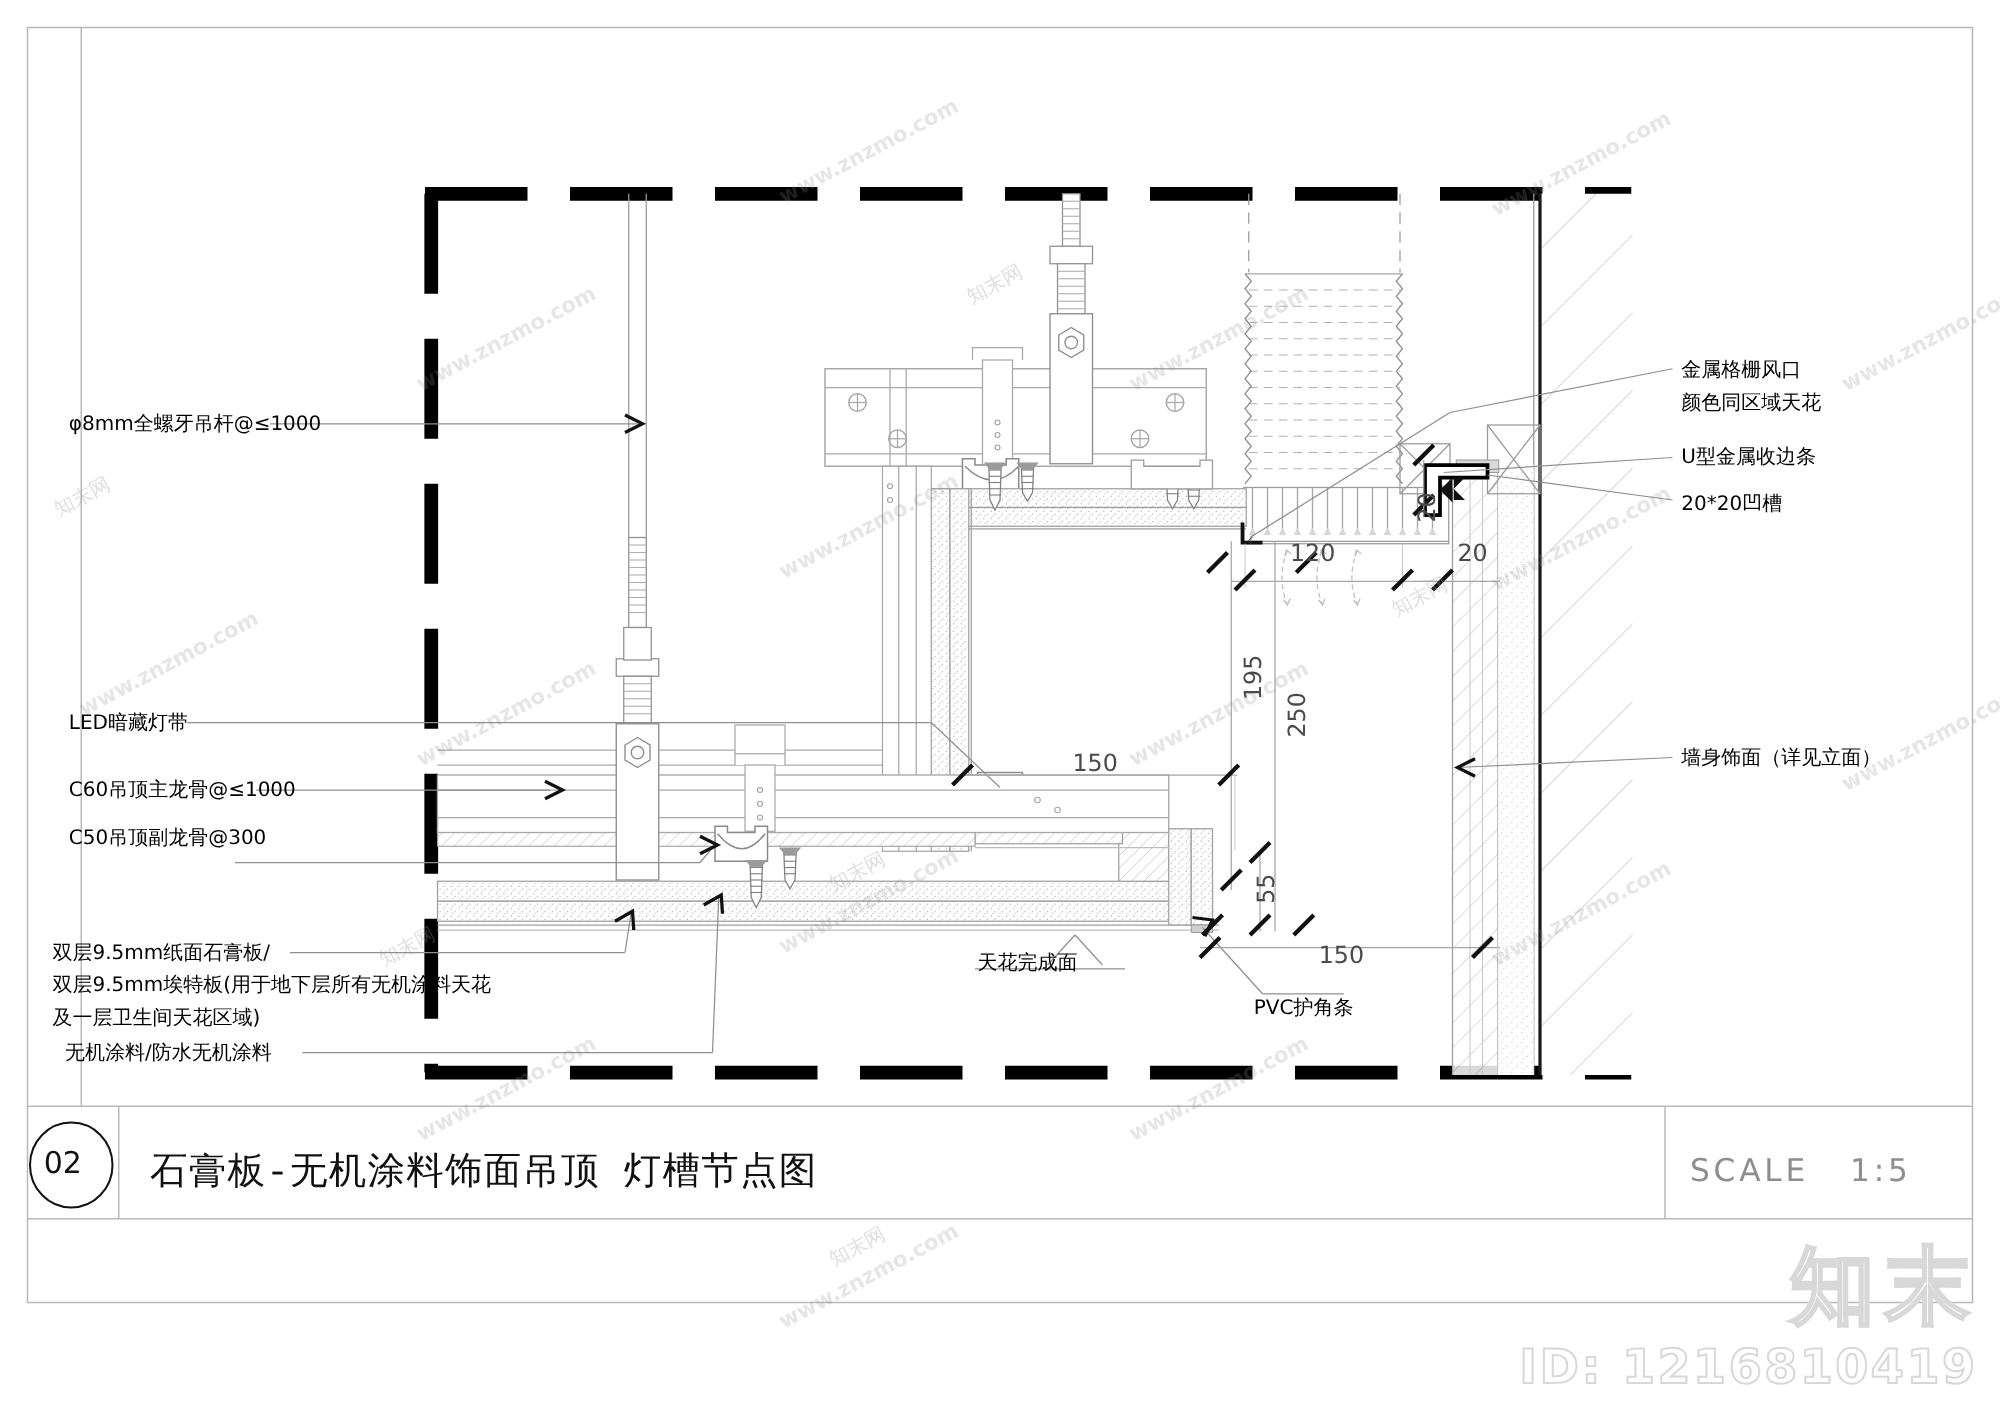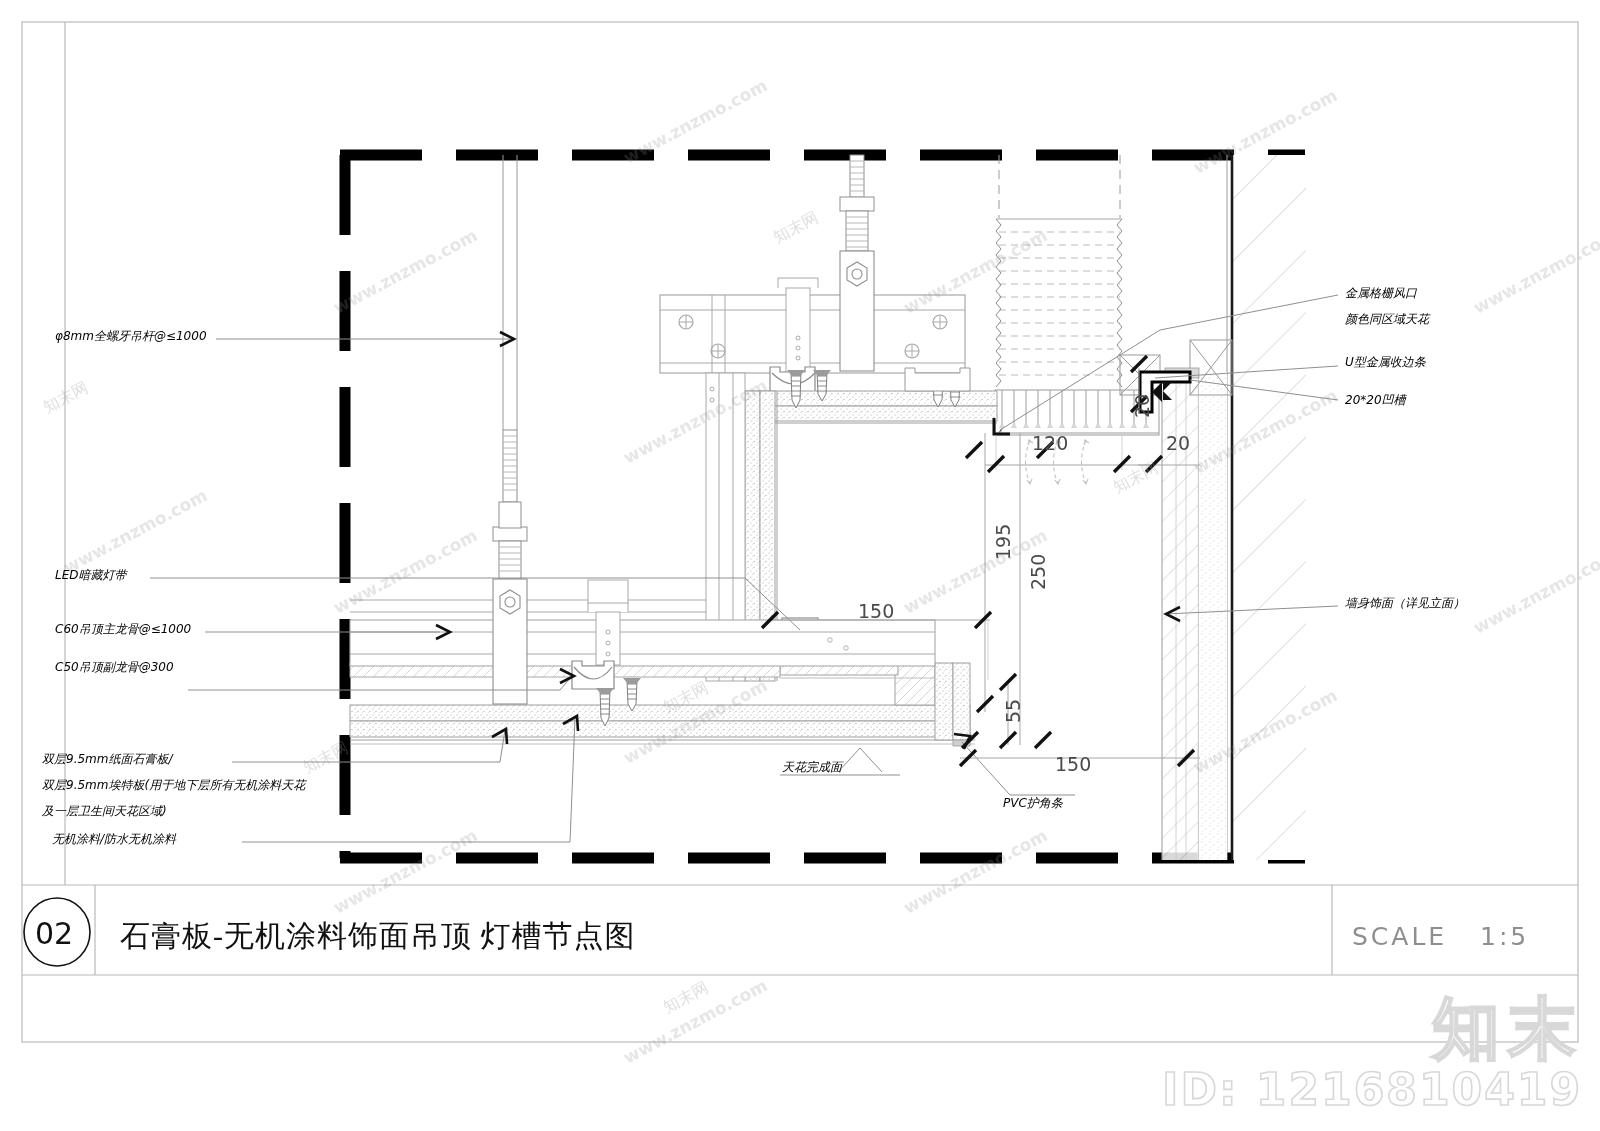--- a/index.html
+++ b/index.html
@@ -22,41 +22,41 @@
     width: 1600px; height: 1131px;
   }
   .lbl {
     position: absolute;
     font-family: "DejaVu Sans", "Liberation Sans", sans-serif;
     color: #000000;
     white-space: nowrap;
     line-height: 1.28;
     letter-spacing: 0px;
   }
-  .lbl-cn { font-size: 12px; font-style: italic; }
+  .lbl-cn { font-size: 16px; }
   .dim {
     position: absolute;
     font-family: "DejaVu Sans", "Liberation Sans", sans-serif;
     font-size: 19px;
     color: #4a4a4a;
     white-space: nowrap;
   }
   .dim-v {
     transform-origin: 0 0;
     transform: rotate(-90deg);
   }
   .title-num {
     position: absolute;
+    font-size: 24px; color: #111;
+    font-family: "DejaVu Sans", "Liberation Sans", sans-serif;
+  }
+  .title-main {
+    position: absolute;
     font-size: 30px; color: #111;
-    font-family: "DejaVu Sans", "Liberation Sans", sans-serif;
-  }
-  .title-main {
-    position: absolute;
-    font-size: 30px; color: #111;
-    font-family: Liberation Serif, serif;
+    font-family: Liberation Mono, monospace;
     letter-spacing: 1px;
   }
   .scale-txt {
     position: absolute;
     font-size: 25px; color: #8e8e8e;
     font-family: "DejaVu Sans", "Liberation Sans", sans-serif;
     letter-spacing: 3px;
   }
   .wm {
     position: absolute;
@@ -89,21 +89,21 @@
     color: #ffffff;
     -webkit-text-stroke: 2px #d8d8d8;
     letter-spacing: 8px;
     font-family: "DejaVu Sans", "Liberation Sans", sans-serif;
     user-select: none;
     text-align: right;
   }
   #brandid {
     position: absolute;
     right: 18px; bottom: 16px;
-    font-size: 44px;
+    font-size: 38px;
     font-weight: bold;
     color: #ffffff;
     -webkit-text-stroke: 1.6px #d8d8d8;
     letter-spacing: 2px;
     font-family: "DejaVu Sans", "Liberation Sans", sans-serif;
     user-select: none;
   }
 </style>
 </head>
 <body>

